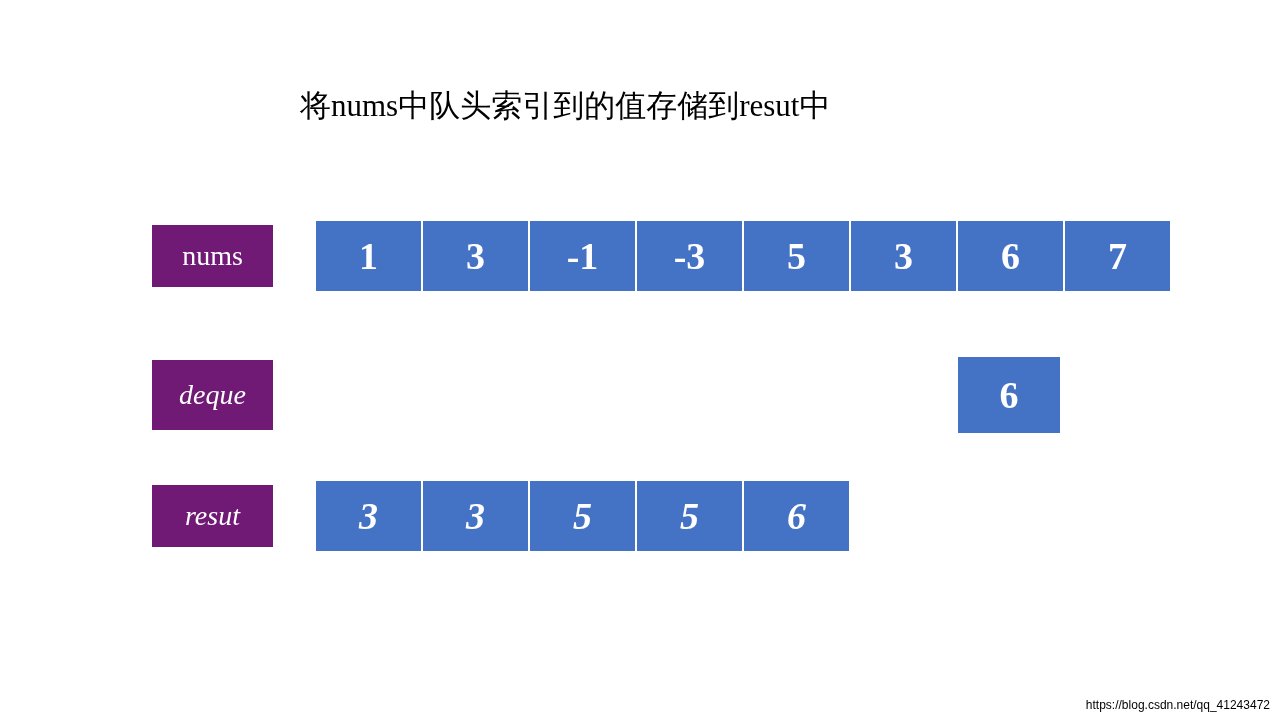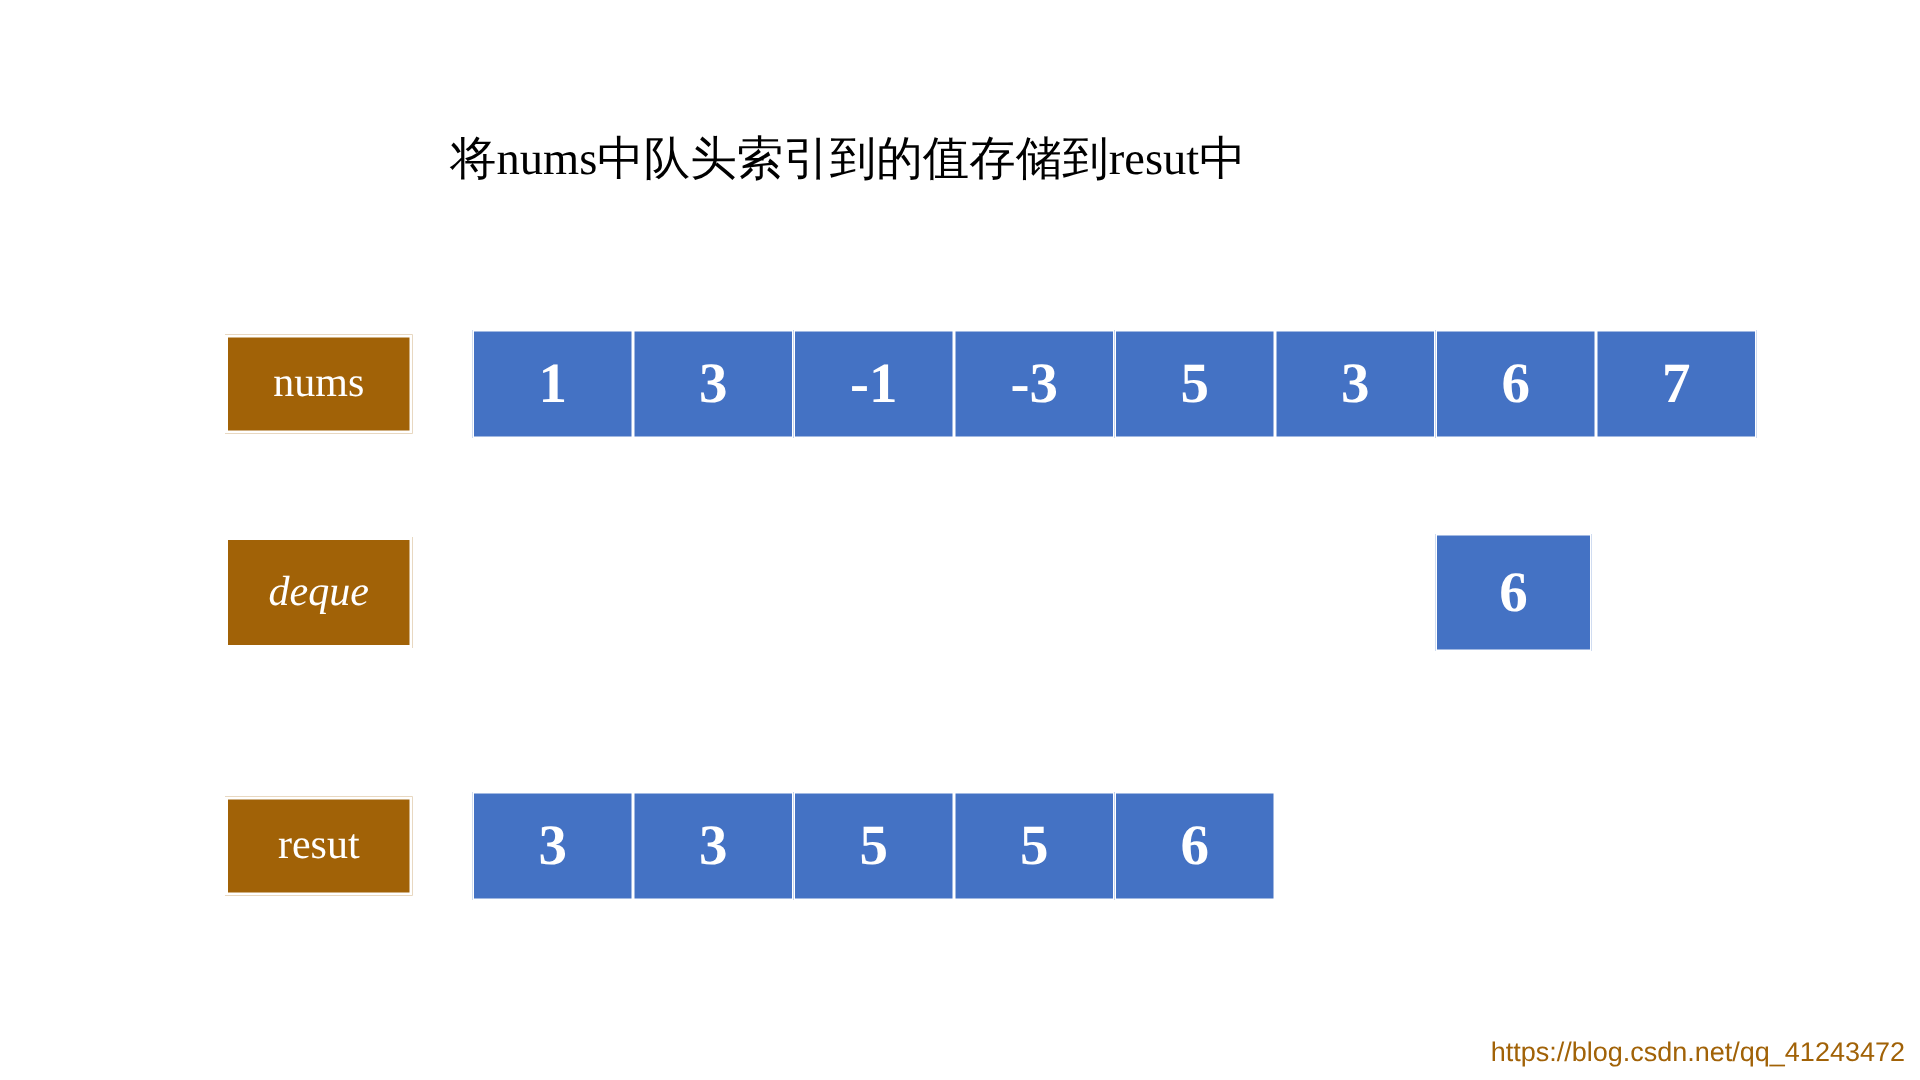--- a/index.html
+++ b/index.html
@@ -20,25 +20,25 @@
     text-align: center;
   }
   .row {
     position: absolute;
     left: 150px;
     display: flex;
     align-items: center;
   }
   .row-nums { top: 220px; }
   .row-deque { top: 356px; }
-  .row-resut { top: 528px; }
+  .row-resut { top: 480px; font-style: italic; }
   .label {
     width: 125px;
     height: 66px;
-    background: #a16207;
+    background: #701a75;
     border: 2px solid #ffffff;
     color: #ffffff;
     font-size: 28px;
     display: flex;
     align-items: center;
     justify-content: center;
     font-family: "Times New Roman", serif;
   }
   .gap { width: 40px; }
   .cells {
@@ -59,22 +59,22 @@
   }
   .deque-offset {
     width: 682px;
   }
   .deque-row .label { height: 74px; font-style: italic; }
   .deque-row .cell { height: 78px; width: 104px; }
   .watermark {
     position: absolute;
     bottom: 8px;
     right: 10px;
-    font-size: 18px;
-    color: #a16207;
+    font-size: 12px;
+    color: #000000;
     font-family: Arial, sans-serif;
   }
 </style>
 </head>
 <body>
 
 <div class="title">将nums中队头索引到的值存储到resut中</div>
 
 <div class="row row-nums">
   <div class="label">nums</div>

